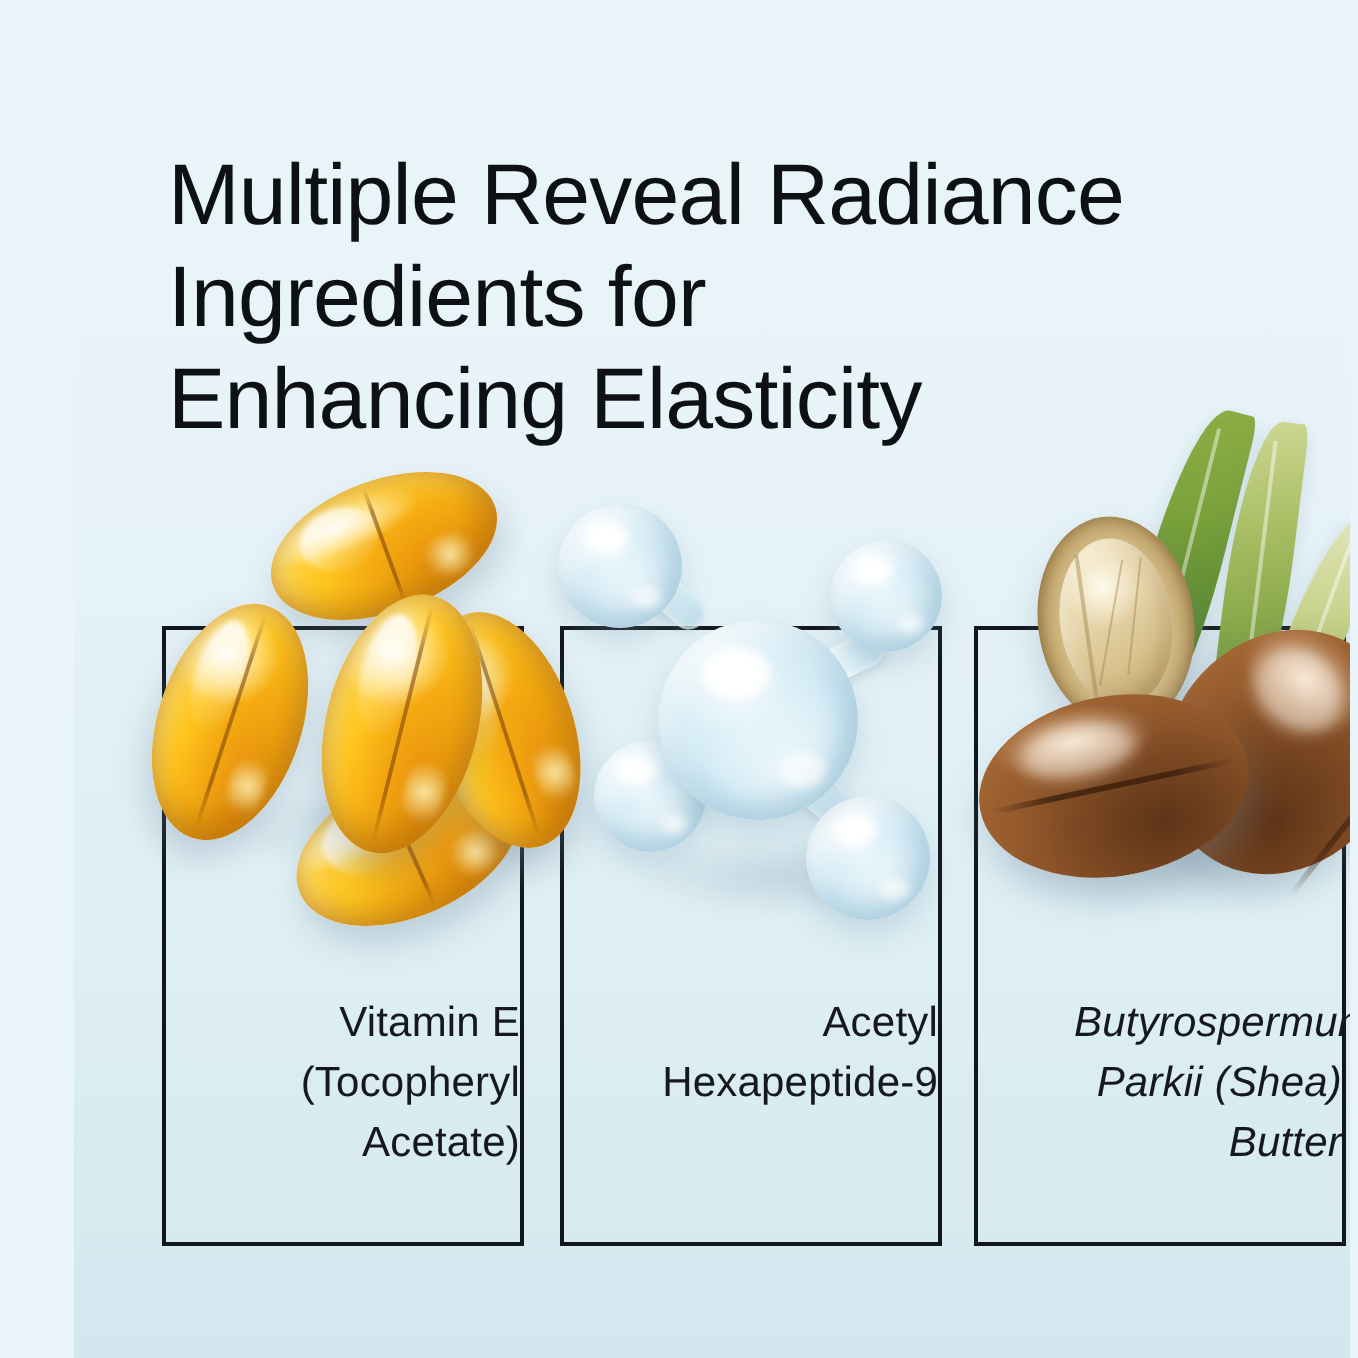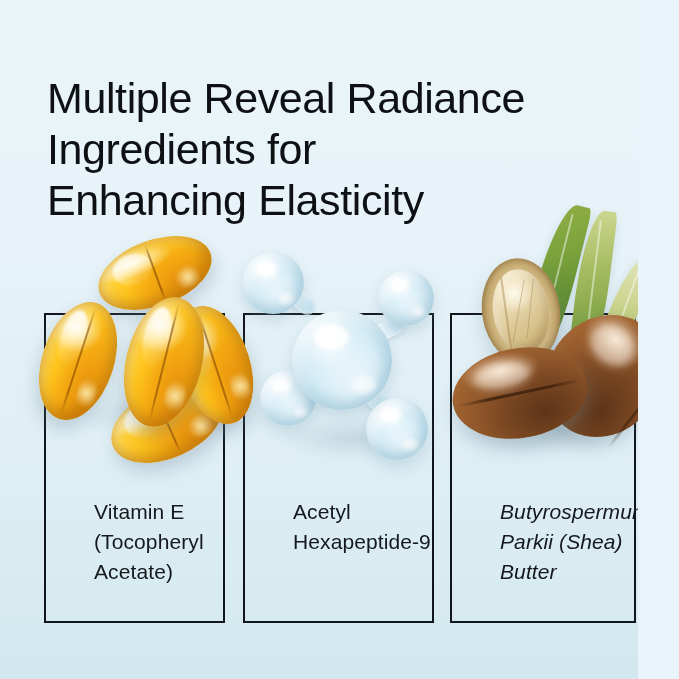--- a/index.html
+++ b/index.html
@@ -5,20 +5,21 @@
   html,body{margin:0;padding:0;}
   body{
     width:679px;height:679px;overflow:hidden;
     font-family:"Liberation Sans", sans-serif;
     background:#e8f4f9;
   }
   .poster{
     position:relative;width:638px;height:679px;
     background:linear-gradient(180deg,#eaf5fa 0%,#e7f3f8 35%,#ddeef4 72%,#d2e8ee 100%);
     overflow:hidden;
+    margin-left:37px;
   }
 
   
   .headline{
     position:absolute;left:47px;top:44px;width:600px;
     font-size:43px;line-height:51px;font-weight:400;
     letter-spacing:-0.4px;color:#0d1114;white-space:pre-line;
   }
 
   
@@ -27,21 +28,21 @@
     position:absolute;top:0;height:310px;
     border:2px solid #11161c;box-sizing:border-box;
     background:transparent;
   }
   .panel.p1{left:0px;width:181px;}
   .panel.p2{left:199px;width:191px;}
   .panel.p3{left:406px;width:186px;}
 
   .caption{
     position:absolute;left:0;right:0;top:182px;
-    text-align:left;font-size:21px;line-height:30px;
+    text-align:right;font-size:21px;line-height:30px;
     color:#15191d;letter-spacing:0.1px;white-space:pre-line;padding-left:48px;
   }
   .panel.p2 .caption{top:182px;}
   .panel.p3 .caption{top:182px;font-style:italic;}
 
   
   .art{position:absolute;pointer-events:none;}
 
   
   .gels{left:34px;top:238px;width:210px;height:230px;}

